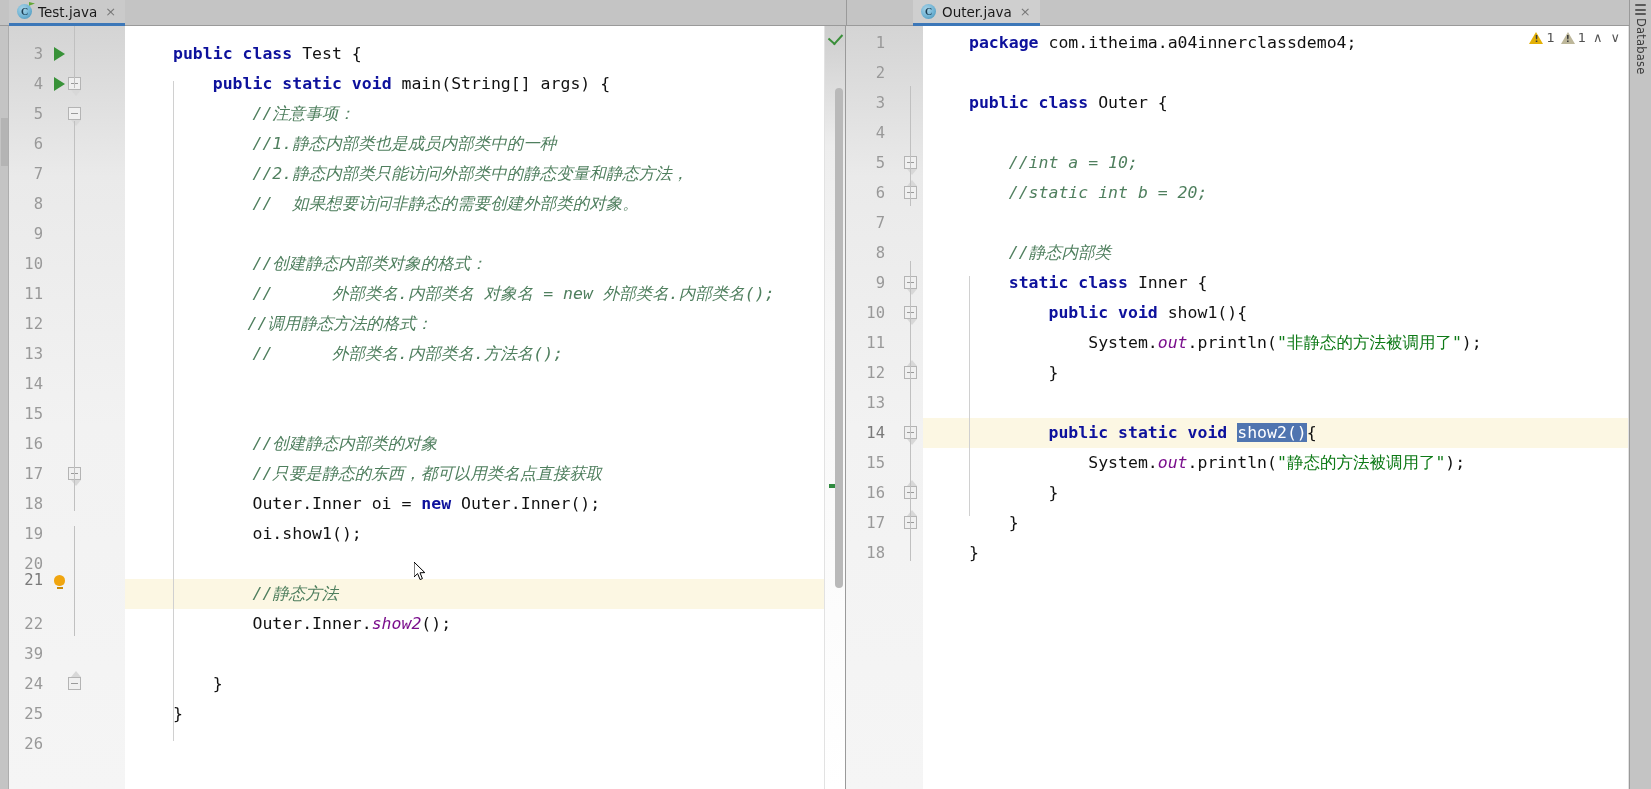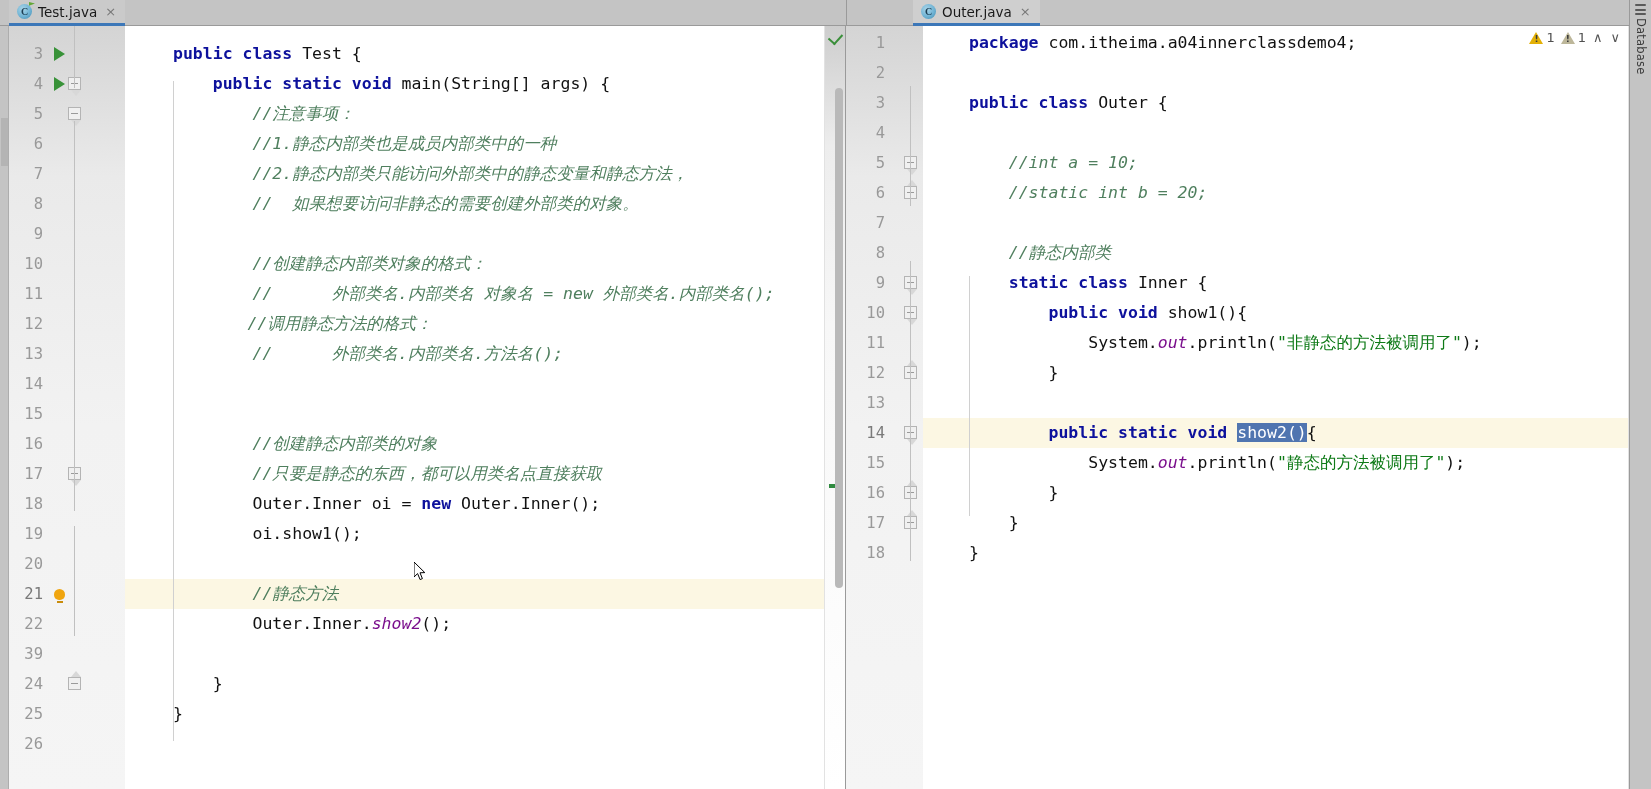--- a/index.html
+++ b/index.html
@@ -420,21 +420,21 @@
           <div class="fold down" style="top: 441px; left: 68px;"></div>
           <div class="gline" style="top: 463px;">
             <span class="num">18</span>
           </div>
           <div class="gline" style="top: 493px;">
             <span class="num">19</span>
           </div>
           <div class="gline" style="top: 523px;">
             <span class="num">20</span>
           </div>
-          <div class="gline cur" style="top: 553px;">
+          <div class="gline cur" style="top: 539px;">
             <span class="num">21</span>
             <span class="bulb"></span>
           </div>
           <div class="gline" style="top: 583px;">
             <span class="num">22</span>
           </div>
           <div class="gline" style="top: 613px;">
             <span class="num">39</span>
           </div>
           <div class="gline" style="top: 643px;">

